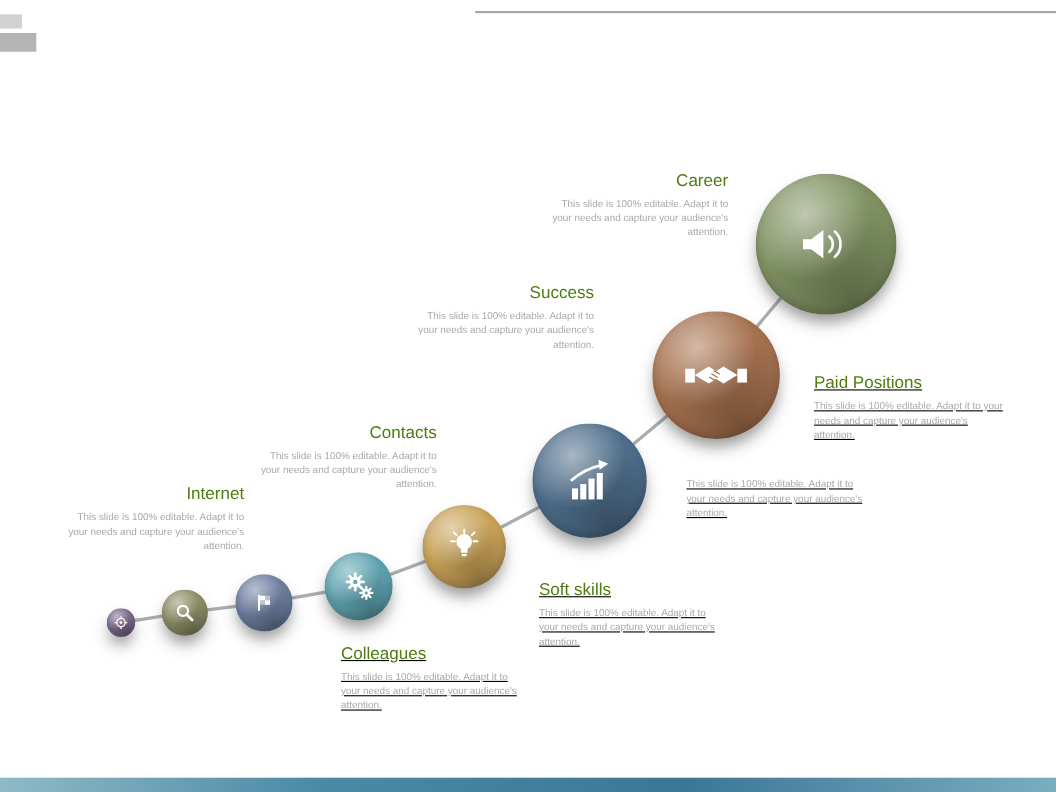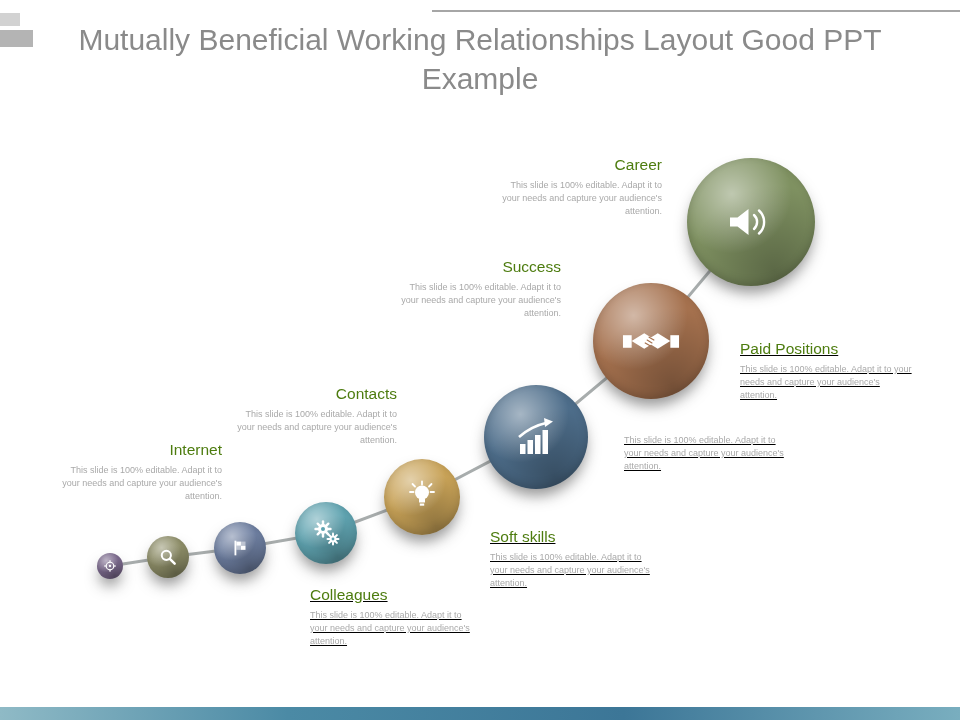--- a/index.html
+++ b/index.html
@@ -38,35 +38,34 @@
   .c8{left:687px;top:158px;width:128px;height:128px;}
   .label{position:absolute;}
   .label h3{margin:0 0 5px;font-size:15.5px;font-weight:400;color:#4d7c0f;}
   .label p{margin:0;font-size:9px;line-height:1.45;color:#a9a9a9;}
   .t-right{text-align:right;}
   .t-left{text-align:left;text-decoration:underline;}
   .lb-internet{left:52px;top:441px;width:170px;}
   .lb-colleagues{left:310px;top:586px;width:165px;}
   .lb-contacts{left:227px;top:358px;width:170px;margin-top:27px;}
   .lb-softskills{left:490px;top:528px;width:165px;}
-  .lb-success{left:391px;top:258px;width:170px;}
+  .lb-success{left:370px;top:258px;width:170px;}
   .lb-workspace{left:624px;top:434px;width:165px;}
   .lb-career{left:492px;top:156px;width:170px;}
   .lb-paid{left:740px;top:340px;width:175px;}
 </style>
 </head>
 <body>
 
 <div class="slide">
 
   <div class="deco-a"></div>
   <div class="deco-b"></div>
   <div class="top-rule"></div>
 
-  <h1 class="title">Mutually Beneficial Working Relationships Layout Good PPT Example</h1>
 
   <svg class="connector" width="960" height="720">
     <polyline points="110,566 168,557 240,548 326,533 422,497 536,437 651,341 751,222" fill="none" stroke="#a8adad" stroke-width="3"></polyline>
   </svg>
 
   <div class="circle c1" style="--c: #7d6b8f;">
     <svg width="14" height="14" viewBox="0 0 24 24">
       <circle cx="12" cy="12" r="6.5" fill="none" stroke="#fff" stroke-width="2"></circle>
       <circle cx="12" cy="12" r="2" fill="#fff"></circle>
       <g stroke="#fff" stroke-width="2">

